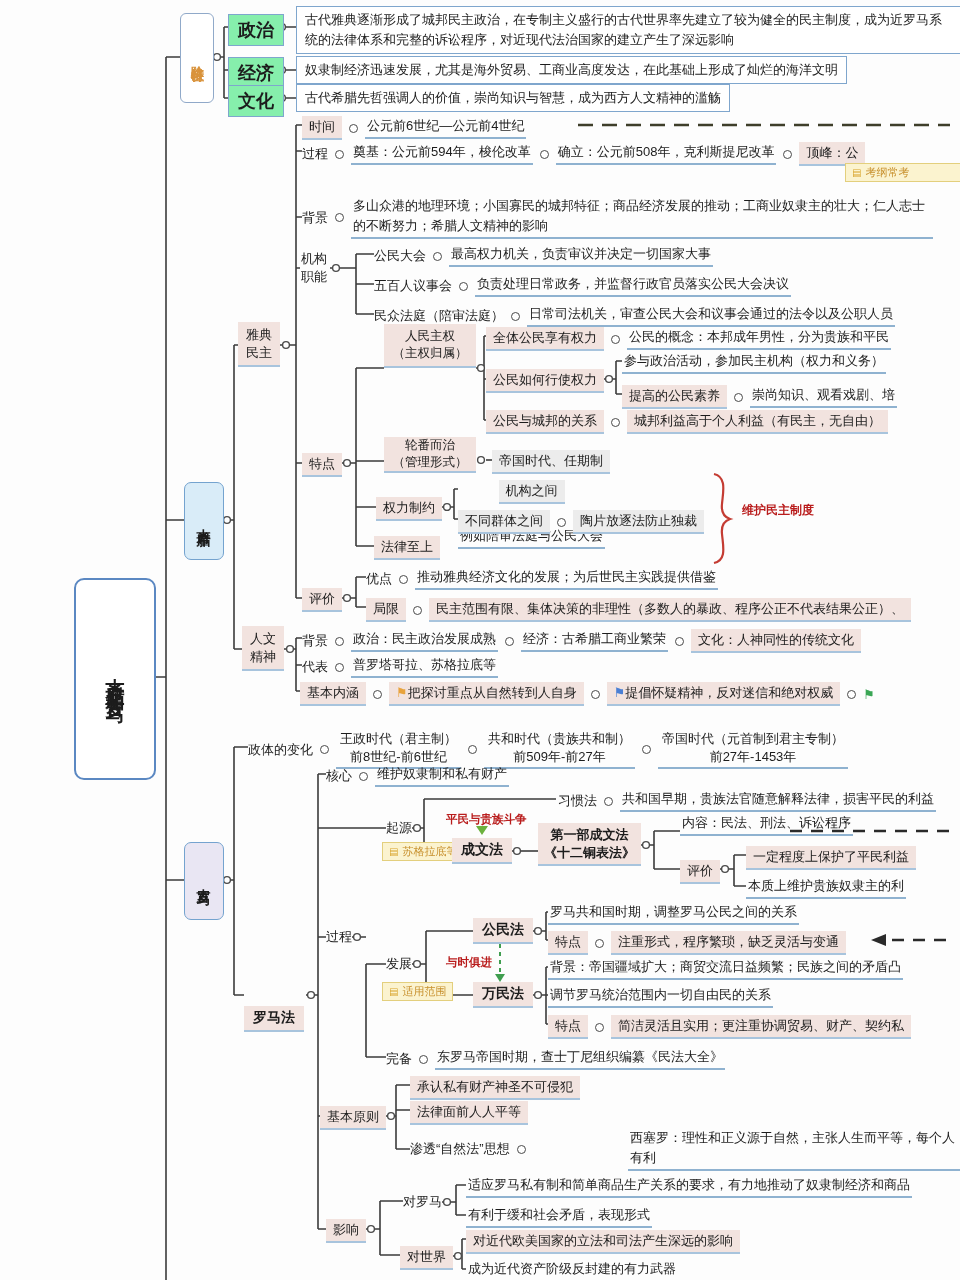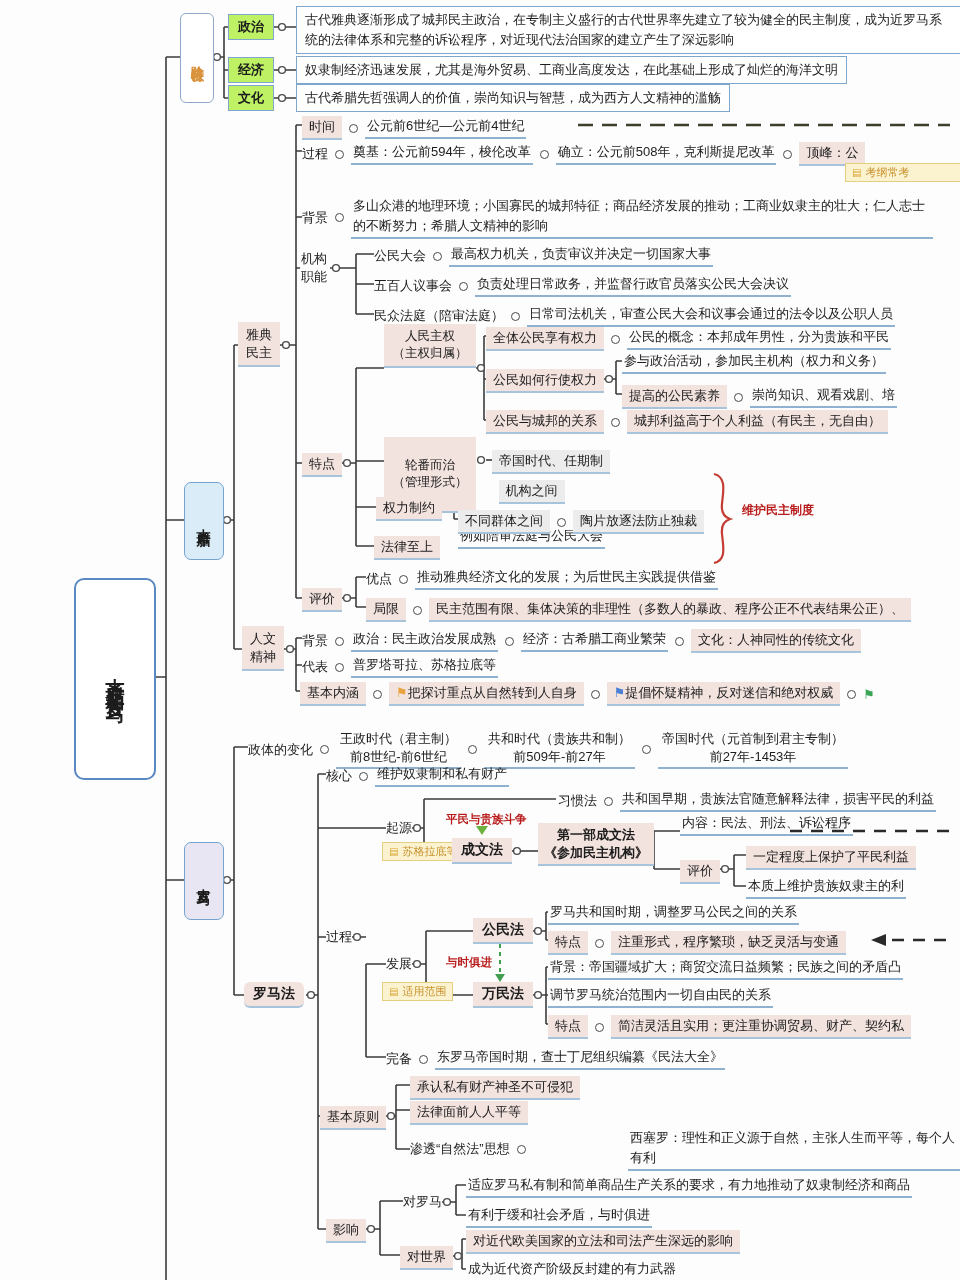--- a/index.html
+++ b/index.html
@@ -11,21 +11,21 @@
   .lbl{font-size:13px;}
   .pink{background:#f2e3df;padding:2px 7px;border-bottom:2px solid #a8c4dd;font-size:13px;}
   .gray{background:#ececec;padding:2px 7px;border-bottom:2px solid #a8c4dd;font-size:13px;}
   .ul{border-bottom:2px solid #8fb2d0;padding:0 2px 2px;font-size:13px;}
   .wrap{white-space:normal;line-height:1.5;}
   .circ{width:7px;height:7px;border:1.5px solid #4a4a4a;border-radius:50%;background:#fff;flex:none;}
   .vtext{writing-mode:vertical-rl;text-orientation:upright;display:flex;align-items:center;justify-content:center;text-align:center;}
   .rootbox{border:2.5px solid #5b88c2;border-radius:10px;background:#fff;font-size:19px;font-weight:bold;letter-spacing:5px;}
   .branch{border:1.5px solid #74a3cf;border-radius:7px;font-size:14px;font-weight:bold;letter-spacing:2px;}
   .stagebox{border:1.5px solid #90a9c9;border-radius:6px;background:#fff;color:#d9933c;font-size:13px;font-weight:bold;letter-spacing:1px;}
-  .wbox{background:#bef264;border:1.5px solid #7fa6cd;padding:3px 9px;font-size:13px;font-weight:bold;}
+  .wbox{background:#86efac;border:1.5px solid #7fa6cd;padding:3px 9px;font-size:18px;font-weight:bold;}
   .wtext{background:#fff;border:1.5px solid #7fa6cd;padding:3px 8px;font-size:13px;line-height:1.55;}
   .center2{text-align:center;line-height:1.35;}
   .center2 span{display:block;}
   .note{background:#fbf3cf;border:1px solid #e3cf7d;color:#c8912f;font-size:11px;padding:1px 6px;display:flex;align-items:center;gap:4px;z-index:2;position:absolute;}
   .noteicon{font-size:10px;color:#d9a62e;}
   .redtext{color:#b91c1c;font-weight:bold;font-size:11.5px;position:absolute;z-index:2;}
   .bigpink{background:#f2e3df;border-bottom:2px solid #a8c4dd;font-weight:bold;font-size:14px;padding:3px 9px;}
   .flag{font-size:13px;}
   .f-orange{color:#e8a33d;}
   .f-blue{color:#4a7fd4;}
@@ -173,21 +173,21 @@
 <div class="row" style="left:622px;top:385px;">
   <span class="pink">提高的公民素养</span>
   <span class="circ"></span>
   <span class="ul">崇尚知识、观看戏剧、培</span>
 </div>
 <div class="row" style="left:486px;top:410px;">
   <span class="pink">公民与城邦的关系</span>
   <span class="circ"></span>
   <span class="pink">城邦利益高于个人利益（有民主，无自由）</span>
 </div>
-<div class="node pink center2" style="left:384px;top:437px;width:80px;font-size:12.5px;padding:20px 6px;font-family:Liberation Serif, serif;">
+<div class="node pink center2" style="left:384px;top:437px;width:80px;font-size:12.5px;padding:0 6px;font-family:Liberation Serif, serif;">
   <span>轮番而治</span>
   <span>（管理形式）</span>
 </div>
 <div class="row" style="left:492px;top:450px;">
   <span class="gray">帝国时代、任期制</span>
 </div>
 <div class="node pink lbl" style="left:376px;top:497px;">权力制约</div>
 <div class="row" style="left:458px;top:480px;flex-direction:column;">
   <span class="gray">机构之间</span>
   <span class="circ"></span>
@@ -247,41 +247,41 @@
   <span class="center2 ul" style="padding:0 4px 2px;">
       <span>共和时代（贵族共和制）</span>
       <span>前509年-前27年</span>
     </span>
   <span class="circ"></span>
   <span class="center2 ul" style="padding:0 4px 2px;">
       <span>帝国时代（元首制到君主专制）</span>
       <span>前27年-1453年</span>
     </span>
 </div>
-<div class="node bigpink" style="left:244px;top:982px;border-radius:6px;">罗马法</div>
+<div class="node bigpink" style="left:244px;top:1006px;">罗马法</div>
 <div class="row" style="left:326px;top:765px;">
   <span class="lbl">核心</span>
   <span class="circ"></span>
   <span class="ul">维护奴隶制和私有财产</span>
 </div>
 <div class="row" style="left:558px;top:790px;">
   <span class="lbl">习惯法</span>
   <span class="circ"></span>
   <span class="ul">共和国早期，贵族法官随意解释法律，损害平民的利益</span>
 </div>
 <div class="node lbl" style="left:386px;top:819px;">起源</div>
 <div class="redtext" style="left:446px;top:812px;">平民与贵族斗争</div>
 <div class="note" style="left:382px;top:842px;">
   <span class="noteicon">▤</span>
   <span>苏格拉底等</span>
 </div>
 <div class="node bigpink" style="left:452px;top:838px;">成文法</div>
 <div class="node pink center2" style="left:538px;top:823px;font-weight:bold;padding:3px 6px;">
   <span>第一部成文法</span>
-  <span>《参加民主机构》</span>
+  <span>《十二铜表法》</span>
 </div>
 <div class="row" style="left:680px;top:814px;">
   <span class="ul">内容：民法、刑法、诉讼程序</span>
 </div>
 <div class="node pink lbl" style="left:680px;top:860px;">评价</div>
 <div class="node pink" style="left:746px;top:846px;">一定程度上保护了平民利益</div>
 <div class="row" style="left:746px;top:877px;">
   <span class="ul">本质上维护贵族奴隶主的利</span>
 </div>
 <div class="node lbl" style="left:326px;top:928px;">过程</div>
@@ -326,19 +326,19 @@
 </div>
 <div class="node ul wrap" style="left:628px;top:1128px;width:332px;">
   <span>西塞罗：理性和正义源于自然，主张人生而平等，每个人有</span><span>利</span>
 </div>
 <div class="node pink lbl" style="left:326px;top:1219px;">影响</div>
 <div class="node lbl" style="left:403px;top:1193px;">对罗马</div>
 <div class="row" style="left:466px;top:1176px;">
   <span class="ul">适应罗马私有制和简单商品生产关系的要求，有力地推动了奴隶制经济和商品</span>
 </div>
 <div class="row" style="left:466px;top:1206px;">
-  <span class="ul">有利于缓和社会矛盾，与时俱进</span>
+  <span class="ul">有利于缓和社会矛盾，表现形式</span>
 </div>
 <div class="node pink lbl" style="left:400px;top:1246px;">对世界</div>
 <div class="node pink" style="left:466px;top:1230px;">对近代欧美国家的立法和司法产生深远的影响</div>
 <div class="row" style="left:466px;top:1260px;">
   <span class="ul">成为近代资产阶级反封建的有力武器</span>
 </div>
 
 </body></html>

